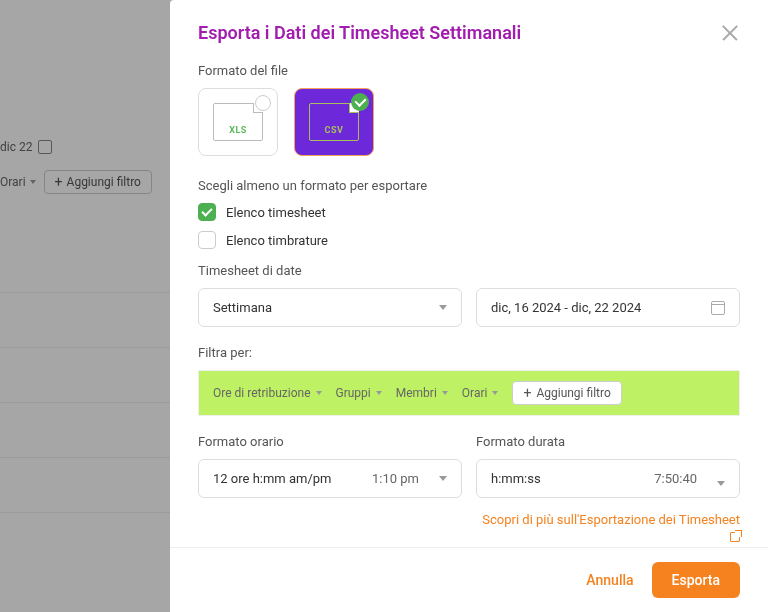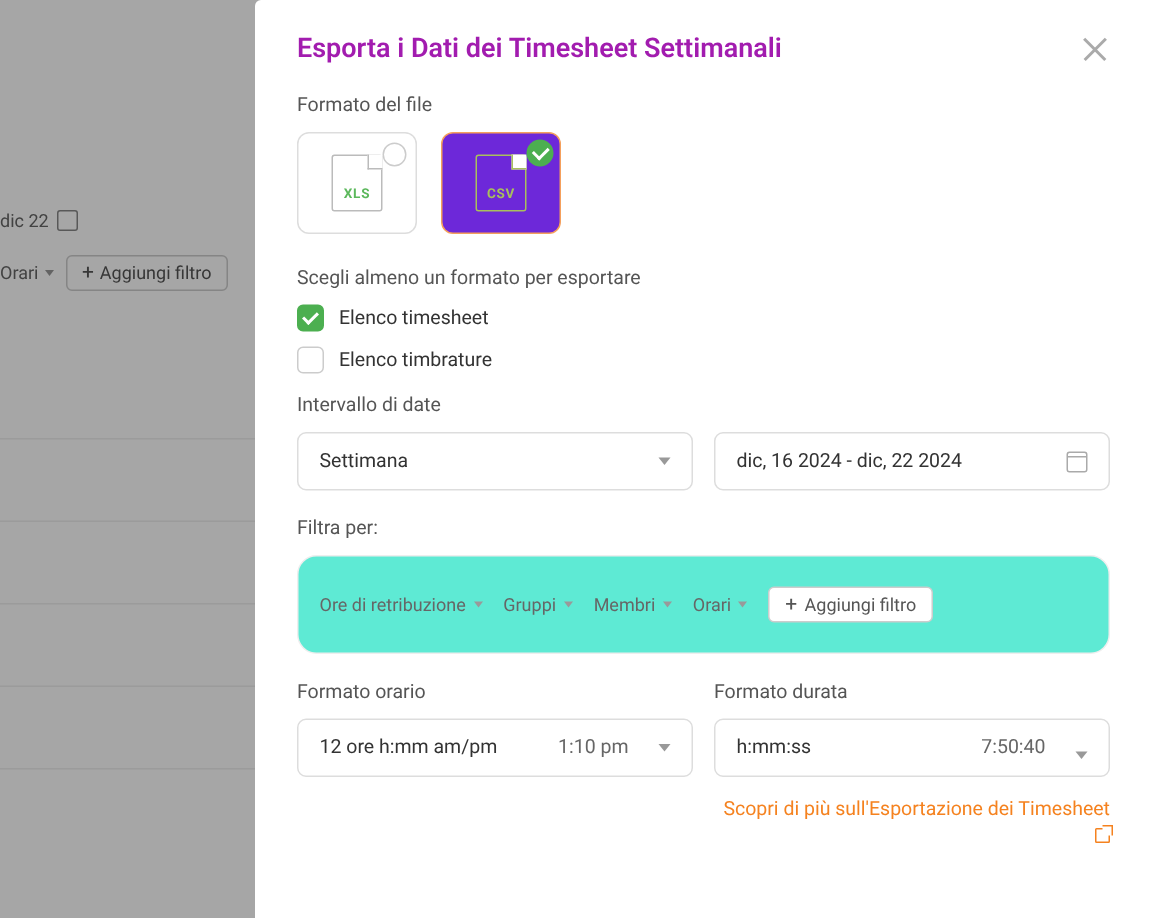--- a/index.html
+++ b/index.html
@@ -30,42 +30,42 @@
 .close::after { transform: rotate(-45deg); }
 
 .modal-body { padding: 20px 28px; flex: 1; overflow: auto; color: #333; }
 .label { font-size: 13px; color: #555; margin-bottom: 10px; }
 .format-row { display: flex; gap: 16px; margin-bottom: 22px; }
 .format-card { width: 80px; height: 68px; border: 1px solid #ddd; border-radius: 8px; display: flex; align-items: center; justify-content: center; position: relative; cursor: pointer; }
 .format-card.selected { border: 1.5px solid #f5a05c; background: #6d28d9; }
 .format-radio { position: absolute; top: 6px; right: 6px; width: 16px; height: 16px; border: 1px solid #ccc; border-radius: 50%; background: #fff; }
 .format-check { position: absolute; top: 4px; right: 4px; width: 18px; height: 18px; border-radius: 50%; background: #4caf50; display: flex; align-items: center; justify-content: center; }
 .format-check::after { content: ""; width: 5px; height: 8px; border: solid #fff; border-width: 0 2px 2px 0; transform: rotate(45deg); margin-top: -2px; }
-.file-icon { width: 34px; height: 38px; border: 1.5px solid #bbb; border-radius: 2px; position: relative; }
+.file-icon { width: 50px; height: 38px; border: 1.5px solid #bbb; border-radius: 2px; position: relative; }
 .file-icon::before { content: ""; position: absolute; top: -1px; right: -1px; width: 9px; height: 9px; background: #fff; border-left: 1.5px solid #bbb; border-bottom: 1.5px solid #bbb; }
 .file-label { position: absolute; bottom: 5px; left: 0; right: 0; text-align: center; font-size: 9px; font-weight: 700; letter-spacing: 0.5px; }
 .file-xls { color: #5cb85c; }
 .file-csv { color: #a8c05c; }
 .file-icon.csv { border-color: #a8c05c; }
 .file-icon.csv::before { border-color: #a8c05c; }
 
 .check-row { display: flex; align-items: center; gap: 10px; margin-bottom: 10px; }
 .checkbox { width: 18px; height: 18px; border: 1px solid #ccc; border-radius: 4px; cursor: pointer; }
 .checkbox.checked { background: #4caf50; border-color: #4caf50; position: relative; }
 .checkbox.checked::after { content: ""; position: absolute; top: 2px; left: 5px; width: 4px; height: 8px; border: solid #fff; border-width: 0 2px 2px 0; transform: rotate(45deg); }
 .check-label { font-size: 13px; color: #333; }
 
 .row2 { display: flex; gap: 14px; margin-bottom: 18px; }
 .select { flex: 1; border: 1px solid #ddd; border-radius: 6px; padding: 11px 14px; font-size: 13px; color: #333; display: flex; justify-content: space-between; align-items: center; cursor: pointer; }
 .date-range { flex: 1; border: 1px solid #ddd; border-radius: 6px; padding: 11px 14px; font-size: 13px; color: #333; display: flex; justify-content: space-between; align-items: center; cursor: pointer; }
 .caret { width: 0; height: 0; border-left: 4px solid transparent; border-right: 4px solid transparent; border-top: 5px solid #999; }
 .cal-icon { width: 14px; height: 14px; border: 1.5px solid #aaa; border-radius: 2px; position: relative; }
 .cal-icon::before { content: ""; position: absolute; top: 2px; left: 0; right: 0; height: 1px; background: #aaa; }
 
-.filter-box { border: 1px solid #eee; background: #5eead4; border-radius: 13px; padding: 20px 14px; display: flex; align-items: center; gap: 14px; flex-wrap: wrap; margin-bottom: 18px; }
+.filter-box { border: 1px solid #eee; background: #bef264; border-radius: 1px; padding: 10px 14px; display: flex; align-items: center; gap: 14px; flex-wrap: wrap; margin-bottom: 18px; }
 .filter-item { font-size: 12px; color: #666; display: flex; align-items: center; gap: 5px; cursor: pointer; }
 .filter-caret { width: 0; height: 0; border-left: 3px solid transparent; border-right: 3px solid transparent; border-top: 4px solid #999; }
 .add-filter-btn { border: 1px solid #ccc; border-radius: 4px; padding: 4px 10px; font-size: 12px; color: #555; display: flex; align-items: center; gap: 5px; cursor: pointer; background: #fff; }
 .plus { font-size: 14px; line-height: 1; }
 
 .link { color: #f5821f; font-size: 13px; display: flex; align-items: flex-end; gap: 5px; cursor: pointer; flex-direction: column; }
 .ext-icon { width: 10px; height: 10px; border: 1.5px solid #f5821f; border-radius: 1px; position: relative; }
 .ext-icon::after { content: ""; position: absolute; top: -3px; right: -3px; width: 6px; height: 6px; border-top: 1.5px solid #f5821f; border-right: 1.5px solid #f5821f; background: #fff; }
 
 .modal-foot { border-top: 1px solid #eee; padding: 14px 28px; display: flex; justify-content: flex-end; gap: 18px; align-items: center; }
@@ -161,21 +161,21 @@
         <div class="checkbox checked"></div>
         <span class="check-label">Elenco timesheet</span>
       </div>
       <div class="check-row">
         <div class="checkbox"></div>
         <span class="check-label">Elenco timbrature</span>
       </div>
     </div>
 
     <div class="section">
-      <div class="label">Intervallo di date</div>
+      <div class="label">Timesheet di date</div>
       <div class="row2">
         <div class="select">
           <span>Settimana</span>
           <span class="caret"></span>
         </div>
         <div class="date-range">
           <span>dic, 16 2024 - dic, 22 2024</span>
           <span class="cal-icon"></span>
         </div>
       </div>
@@ -230,13 +230,17 @@
       </div>
     </div>
 
     <a class="link">
       <span>Scopri di più sull'Esportazione dei Timesheet</span>
       <span class="ext-icon"></span>
     </a>
 
   </div>
 
+  <div class="modal-foot">
+    <button class="btn-cancel">Annulla</button>
+    <button class="btn-export">Esporta</button>
+  </div>
 </div>
 
 </body></html>

